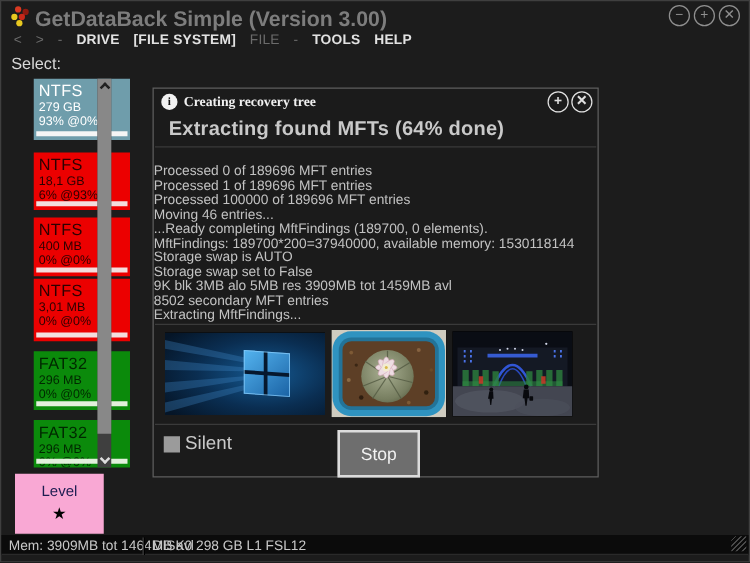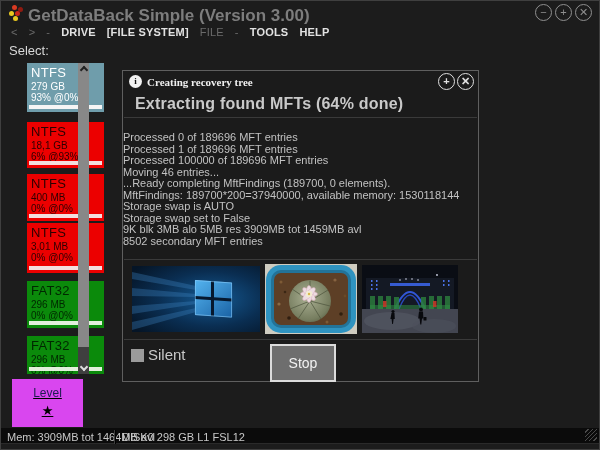--- a/index.html
+++ b/index.html
@@ -170,21 +170,21 @@
     <div class="tile-bar" style="background: rgb(226, 240, 220);"></div>
   </div>
     </div>
 
   <div class="scrollbar">
     <div class="sb-thumb"></div>
     <span class="chev chev-up"></span>
     <span class="chev chev-down"></span>
   </div>
 
-  <div class="level-tile" id="level-tile" style="background: #d946ef; text-decoration: underline;">
+  <div class="level-tile" id="level-tile" style="background: #f9a8d4;">
     <div class="level-label" style="color: rgb(28, 28, 80);">Level</div>
     <div class="level-star">★</div>
   </div>
 
   <div class="dialog">
     <div class="dlg-header">
       <i class="info-icon">i</i>
       <span class="dlg-title">Creating recovery tree</span>
       <div class="dlg-btns">
         <div class="dlg-btn">
@@ -203,20 +203,21 @@
         <div class="log-line">Processed 0 of 189696 MFT entries</div>
         <div class="log-line">Processed 1 of 189696 MFT entries</div>
         <div class="log-line">Processed 100000 of 189696 MFT entries</div>
         <div class="log-line">Moving 46 entries...</div>
         <div class="log-line">...Ready completing MftFindings (189700, 0 elements).</div>
         <div class="log-line">MftFindings: 189700*200=37940000, available memory: 1530118144</div>
         <div class="log-line">Storage swap is AUTO</div>
         <div class="log-line">Storage swap set to False</div>
         <div class="log-line">9K blk 3MB alo 5MB res 3909MB tot 1459MB avl</div>
         <div class="log-line">8502 secondary MFT entries</div>
+        <div class="log-line">Extracting MftFindings...</div>
       </div>
 
     <div class="sep sep2"></div>
 
     <div class="thumbs">
       <div class="thumb t1">
         <svg viewBox="0 0 128 66" preserveAspectRatio="none">
           <defs>
             <radialGradient id="g1sky" cx="0.62" cy="0.5" r="0.75">
               <stop offset="0" stop-color="#155a93"></stop>

